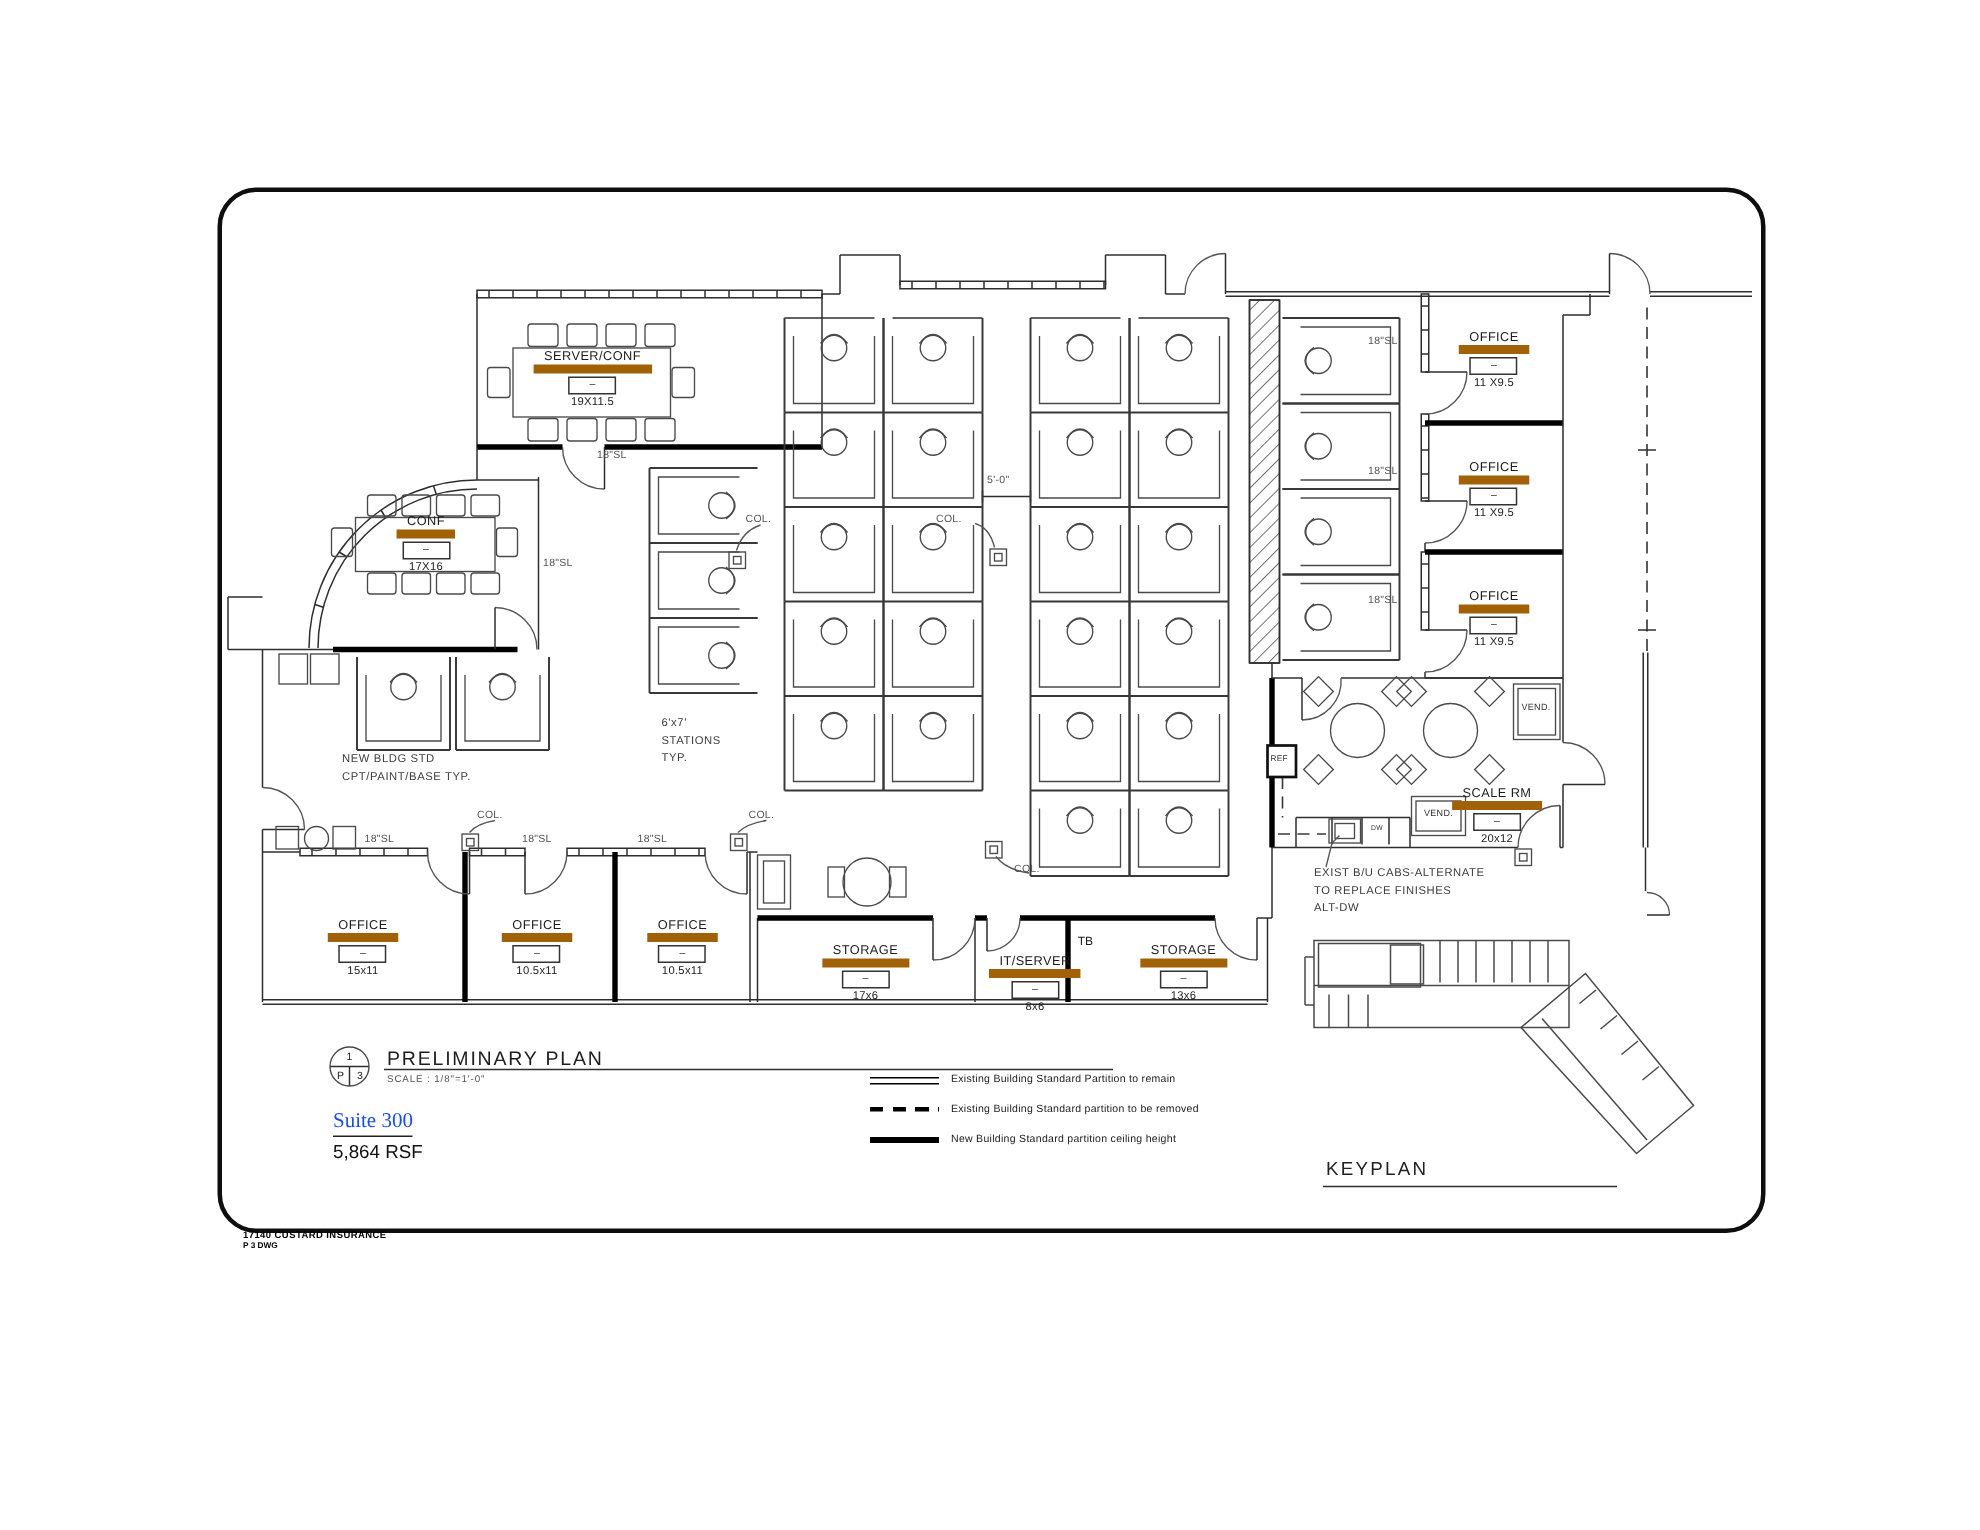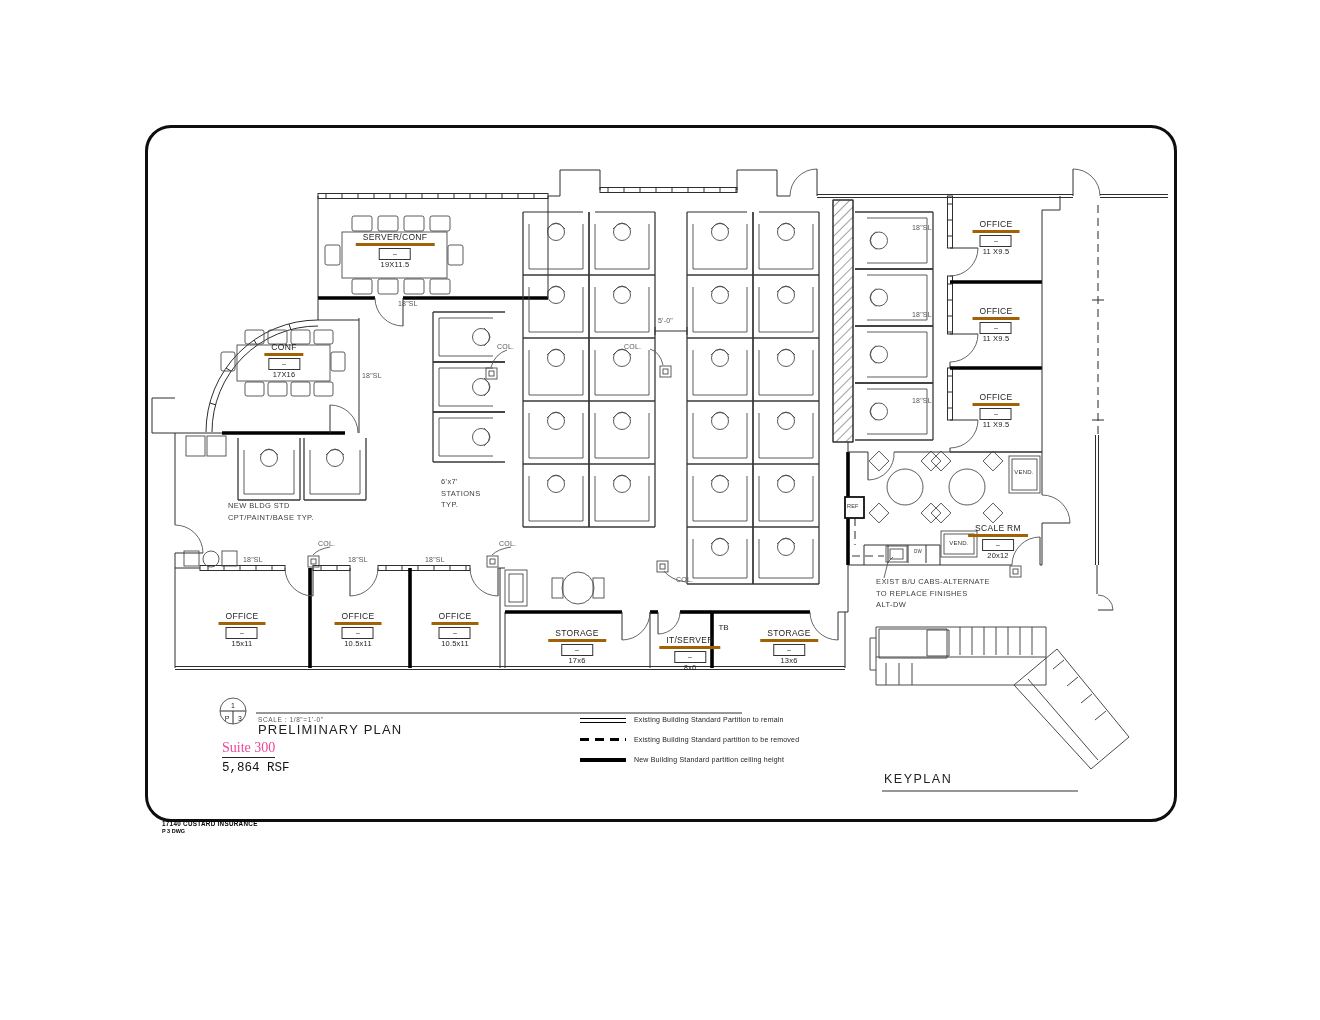--- a/index.html
+++ b/index.html
@@ -10,31 +10,31 @@
   .wt{stroke:#2e2e2e;stroke-width:1;fill:none}
   .wk{stroke:#000;stroke-width:3.6;fill:none}
   .wd{stroke:#3a3a3a;stroke-width:1.1;fill:none;stroke-dasharray:8 5}
   .wa{stroke:#555;stroke-width:0.9;fill:none}
   .wp{stroke:#383838;stroke-width:1.3;fill:none}
   .ft{stroke:#4a4a4a;stroke-width:0.9;fill:none}
   .fk{stroke:#111;stroke-width:1.8;fill:#fff}
   .kp{stroke:#4a4a4a;stroke-width:1;fill:none}
   .ov,.tiny,.ann{position:absolute;white-space:pre}
   .rlabel{position:absolute;transform:translateX(-50%);text-align:center;line-height:1.05;color:#1c1c1c}
-  .rl-name{display:block;font-size:8.5px;letter-spacing:.3px;border-bottom:3px solid #a16207;padding:0 7px 1px;position:relative}
+  .rl-name{display:block;font-size:8.5px;letter-spacing:.3px;border-bottom:6px solid #a16207;padding:0 7px 1px;position:relative}
   .rl-box{display:block;width:30px;height:10px;border:1px solid #333;margin:2px auto 1px;font-size:7px;line-height:9px}
   .rl-size{display:block;font-size:7.5px;letter-spacing:.2px}
   .rl-tb{position:absolute;right:-10px;top:-11px;font-size:7.5px;border:none}
   .ann{font-size:7.5px;letter-spacing:.4px;color:#3d3d3d;line-height:1.55}
   .tiny{font-size:7px;color:#555;letter-spacing:.2px}
   .t-title{position:absolute;font-size:13px;letter-spacing:1.2px;color:#1d1d1d}
   .t-scale{position:absolute;font-size:6.5px;color:#555;letter-spacing:.6px}
   .t-num{position:absolute;font-size:7px;color:#222;transform:translate(-50%,-50%)}
-  .suite{position:absolute;font-family:"Liberation Serif",serif;font-size:14px;color:#ec4899;border-bottom:1px solid #222;padding-bottom:1px}
-  .rsf{position:absolute;font-family:Liberation Mono, monospace;font-size:12.5px;color:#111}
+  .suite{position:absolute;font-family:"Liberation Serif",serif;font-size:14px;color:#1d4ed8;border-bottom:1px solid #222;padding-bottom:1px}
+  .rsf{position:absolute;font-family:Liberation Sans, sans-serif;font-size:12.5px;color:#111}
   .leg-row{position:absolute;display:flex;align-items:center;gap:8px}
   .leg-sample{width:46px;height:6px}
   .leg-1{border-top:1px solid #000;border-bottom:1px solid #000;height:3px;margin-top:1px}
   .leg-2{height:3px;background:repeating-linear-gradient(90deg,#000 0 9px,transparent 9px 15px);margin-top:1px}
   .leg-3{height:4px;background:#000;margin-top:1px}
   .leg-label{font-size:7px;color:#1a1a1a;letter-spacing:.2px;white-space:pre}
   .keyplan-label{position:absolute;font-size:12.5px;letter-spacing:1.5px;color:#222}
   .footer1{position:absolute;font-size:6.3px;font-weight:bold;letter-spacing:.3px;color:#000}
   .footer2{position:absolute;font-size:5.5px;font-weight:bold;color:#000}
   .boxtxt{position:absolute;font-size:6px;color:#333;letter-spacing:.2px}
@@ -600,21 +600,21 @@
   <span class="tiny" style="left:912px;top:397px">18"SL</span>
 
   <span class="boxtxt" style="left:847px;top:503px;font-size:5.5px">REF</span>
   <span class="boxtxt" style="left:1024px;top:469px;transform:translateX(-50%)">VEND.</span>
   <span class="boxtxt" style="left:959px;top:540px;transform:translateX(-50%)">VEND.</span>
   <span class="boxtxt" style="left:914px;top:549px;font-size:4.5px">DW</span>
 
   <span class="t-num" style="left:233px;top:705px">1</span>
   <span class="t-num" style="left:227px;top:718px">P</span>
   <span class="t-num" style="left:240px;top:718px">3</span>
-  <span class="t-title" style="left:258px;top:722px">PRELIMINARY PLAN</span>
+  <span class="t-title" style="left:258px;top:698px">PRELIMINARY PLAN</span>
   <span class="t-scale" style="left:258px;top:716px">SCALE : 1/8"=1'-0"</span>
 
   <span class="suite" style="left:222px;top:740px">Suite 300</span>
   <span class="rsf" style="left:222px;top:761px">5,864 RSF</span>
 
   <div class="leg-row" style="left:580px;top:716px">
     <span class="leg-sample">
         <span class="leg-1" style="display:block"></span>
       </span>
     <span class="leg-label">Existing Building Standard Partition to remain</span>

